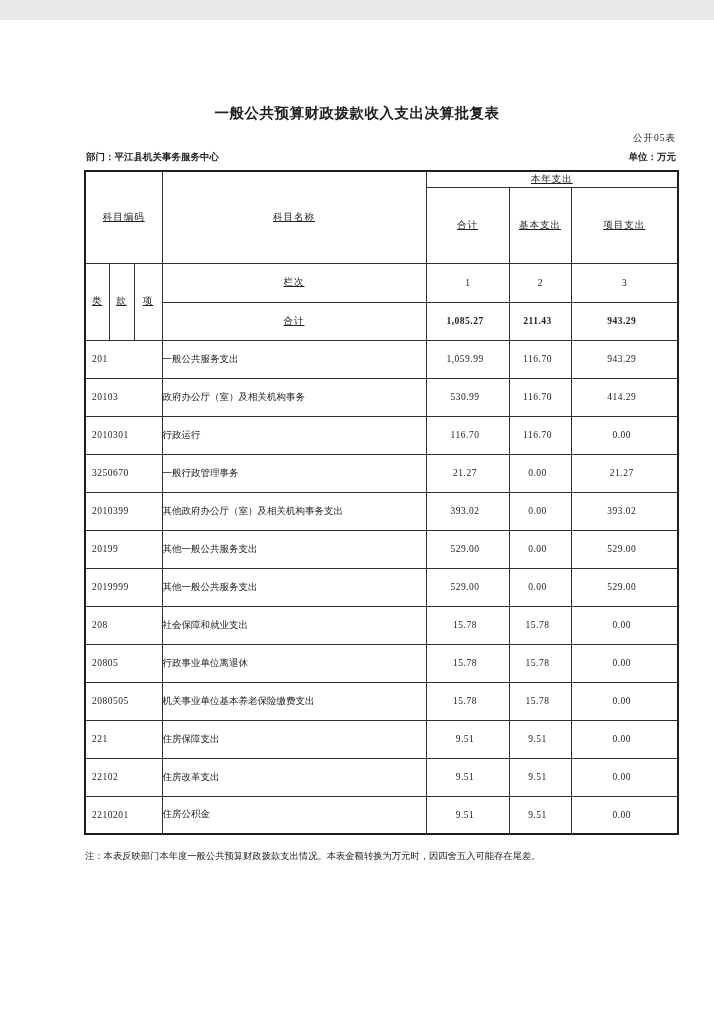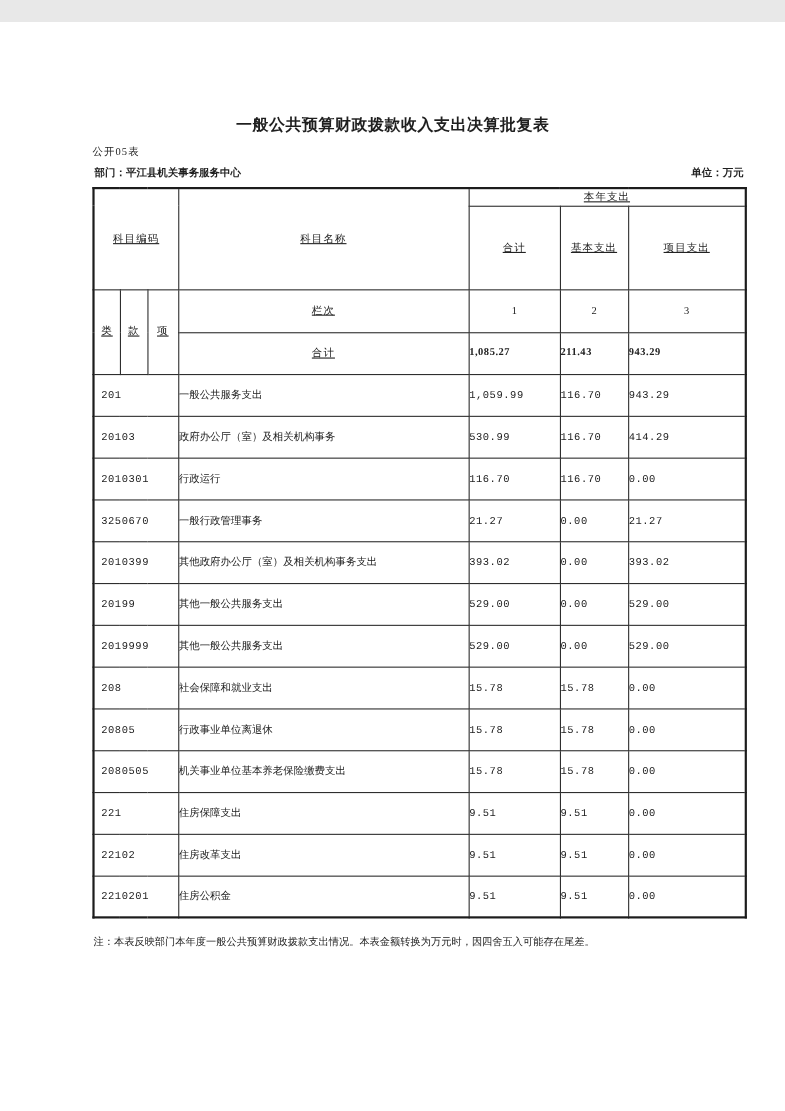--- a/index.html
+++ b/index.html
@@ -22,20 +22,21 @@
     text-align: center;
     font-size: 14.5px;
     font-weight: bold;
     letter-spacing: 0.5px;
   }
   .table-no {
     position: absolute;
     top: 112px;
     left: 84px;
     width: 592px;
+    text-align: right;
     font-size: 9.5px;
     letter-spacing: 1px;
   }
   .meta-row {
     position: absolute;
     top: 131px;
     left: 86px;
     width: 590px;
     font-size: 9.5px;
     font-weight: bold;
@@ -57,26 +58,26 @@
     font-size: 9.5px;
     color: #222;
     overflow: hidden;
     white-space: nowrap;
   }
   .hdr { text-align: center; letter-spacing: 1px; text-decoration: underline; }
   .r-a { height: 16px; }
   .r-b { height: 76px; }
   .r-c { height: 39px; }
   .r-d { height: 38px; }
-  tbody tr { height: 38px; font-family: Liberation Mono, monospace; }
+  tbody tr { height: 38px; }
   td.code { text-align: left; padding-left: 6px; font-size: 9.5px; letter-spacing: 0.5px; }
   td.name { text-align: left; padding-left: 0; }
   td.name.ind { }
   td.num {
-    text-align: left;
+    text-align: center;
     padding-right: 5px;
     font-size: 10.5px;
     letter-spacing: 0.5px;
   }
   td.num.bold { font-weight: bold; }
   td.colno { text-align: center; font-size: 9.5px; color: #333; }
   .footnote {
     position: absolute;
     top: 830px;
     left: 85px;

